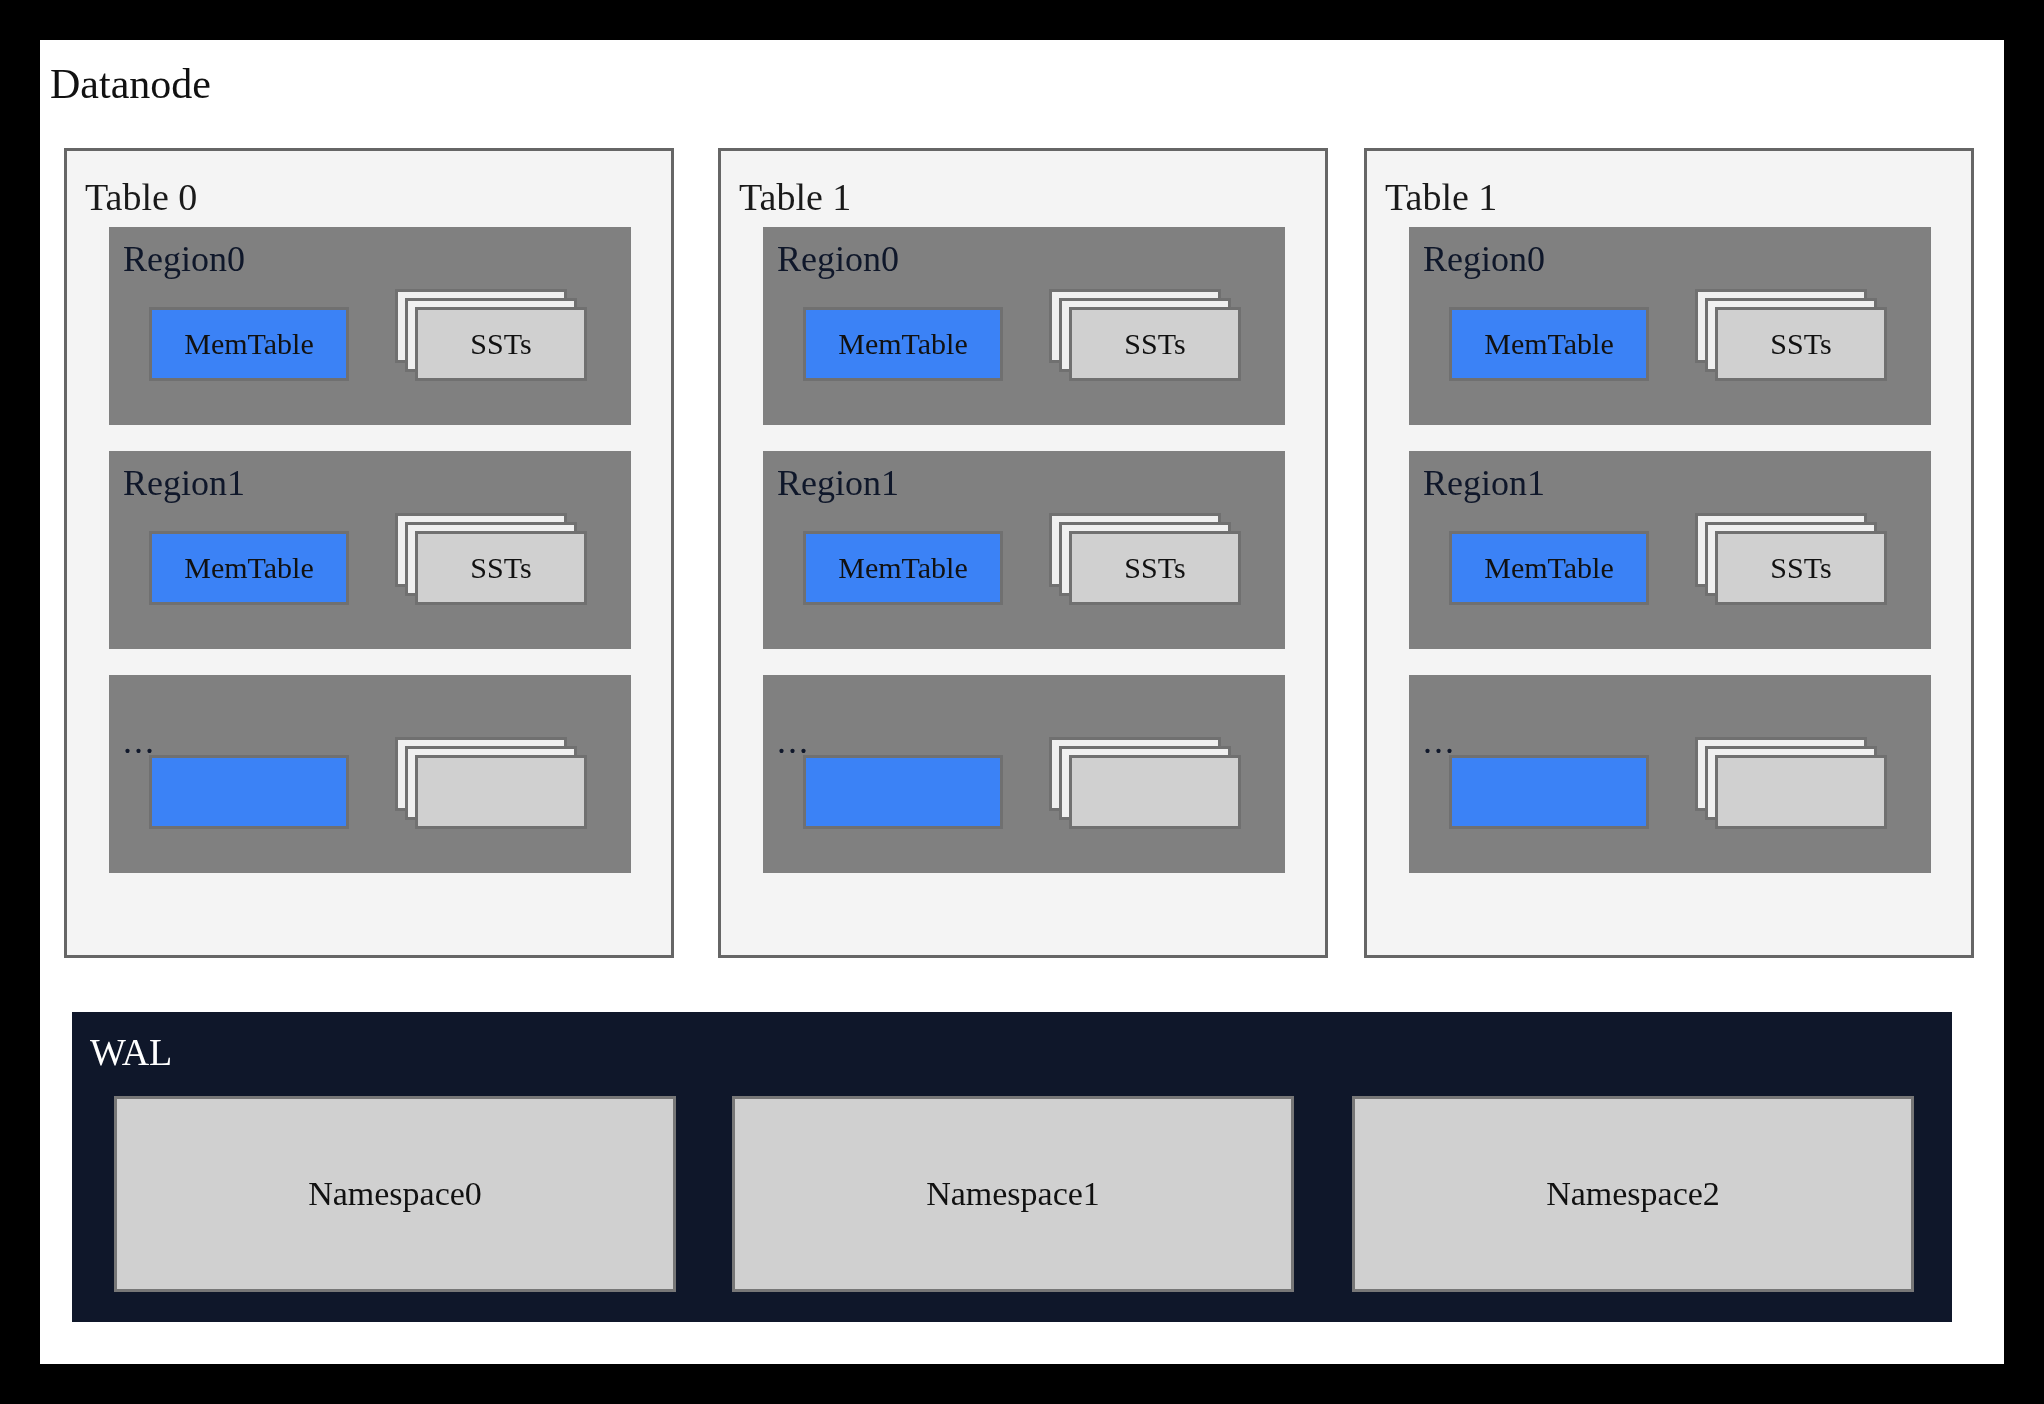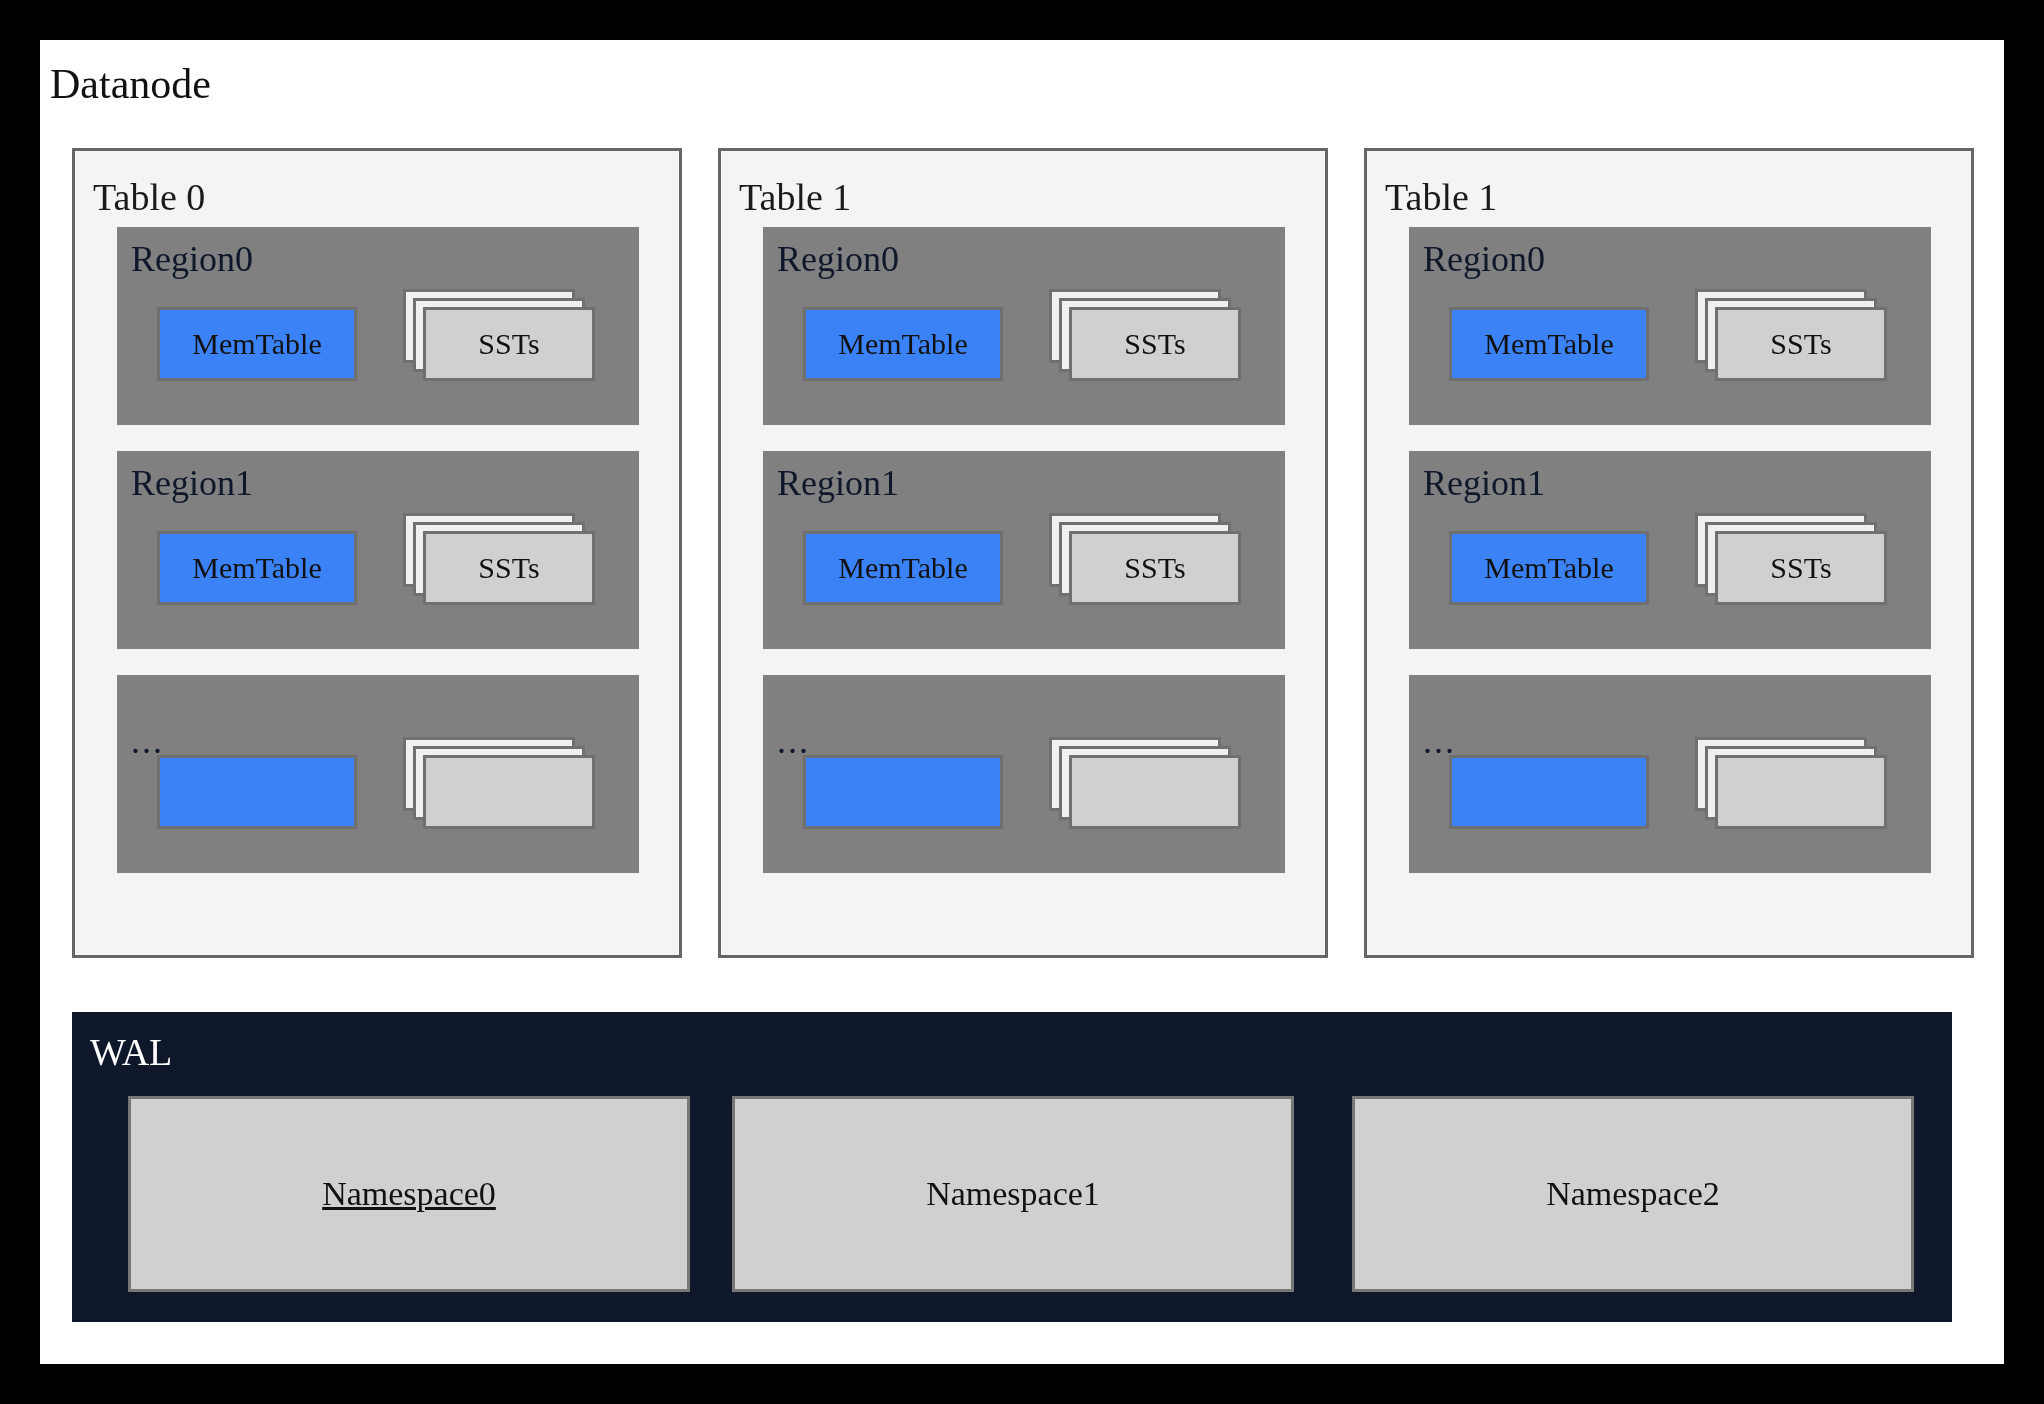--- a/index.html
+++ b/index.html
@@ -29,21 +29,21 @@
     width:1944px;height:840px;
   }
   .table-panel{
     position:absolute;
     top:0;
     width:610px;height:810px;
     background:#f4f4f4;
     border:3px solid #666666;
     box-sizing:border-box;
   }
-  .table-panel.p0{left:22px;padding-left:24px;}
+  .table-panel.p0{left:14px;padding-left:24px;}
   .table-panel.p1{left:668px;}
   .table-panel.p2{left:1314px;}
   .table-label{
     position:absolute;
     left:18px;top:24px;
     font-size:38px;
     color:#1a1a1a;
     white-space:nowrap;
   }
   
@@ -125,21 +125,21 @@
   .namespace{
     position:absolute;
     top:0;
     width:562px;height:196px;
     background:#d0d0d0;
     border:3px solid #777777;
     box-sizing:border-box;
     display:flex;align-items:center;justify-content:center;
     font-size:34px;color:#111111;
   }
-  .namespace.n0{left:16px;text-decoration:underline;}
+  .namespace.n0{left:2px;}
   .namespace.n1{left:620px;}
   .namespace.n2{left:1240px;}
 </style>
 </head>
 <body>
 
 <div class="canvas">
 
   <div class="datanode-title">Datanode</div>
 

